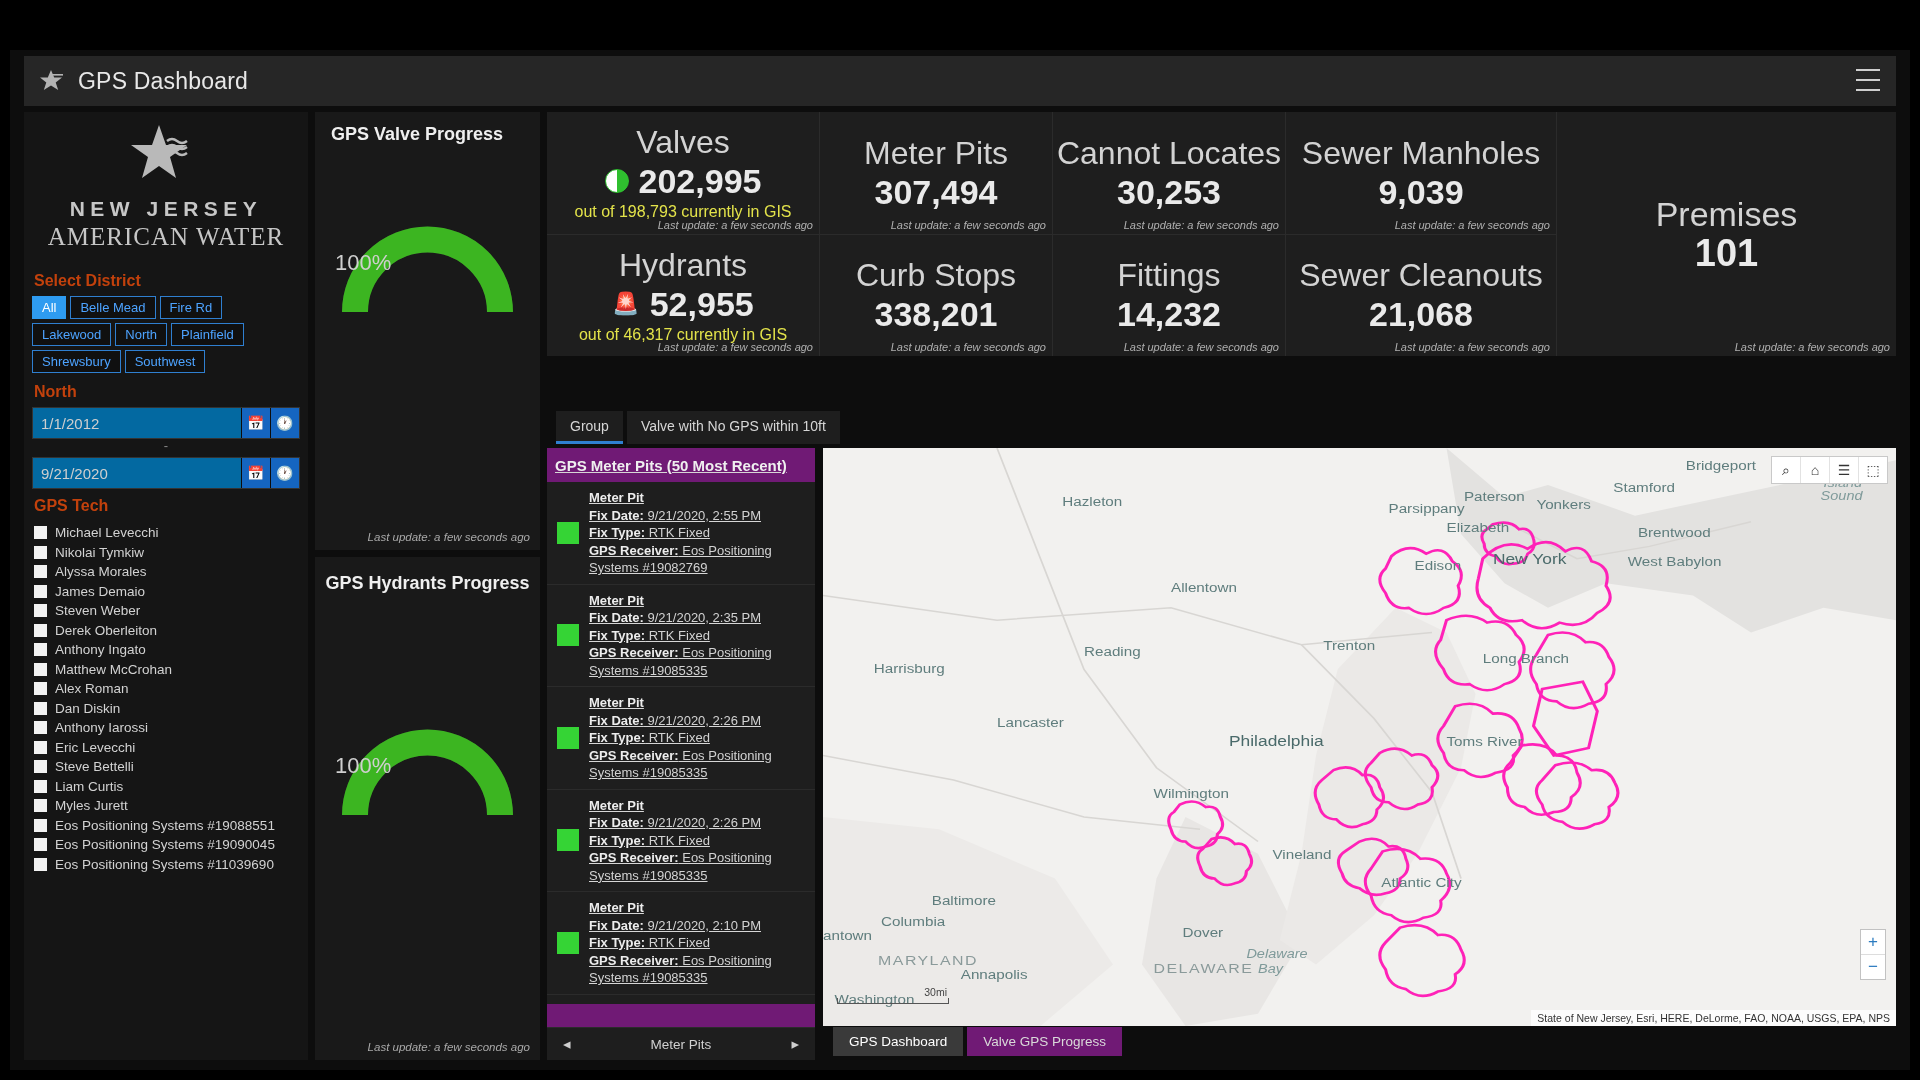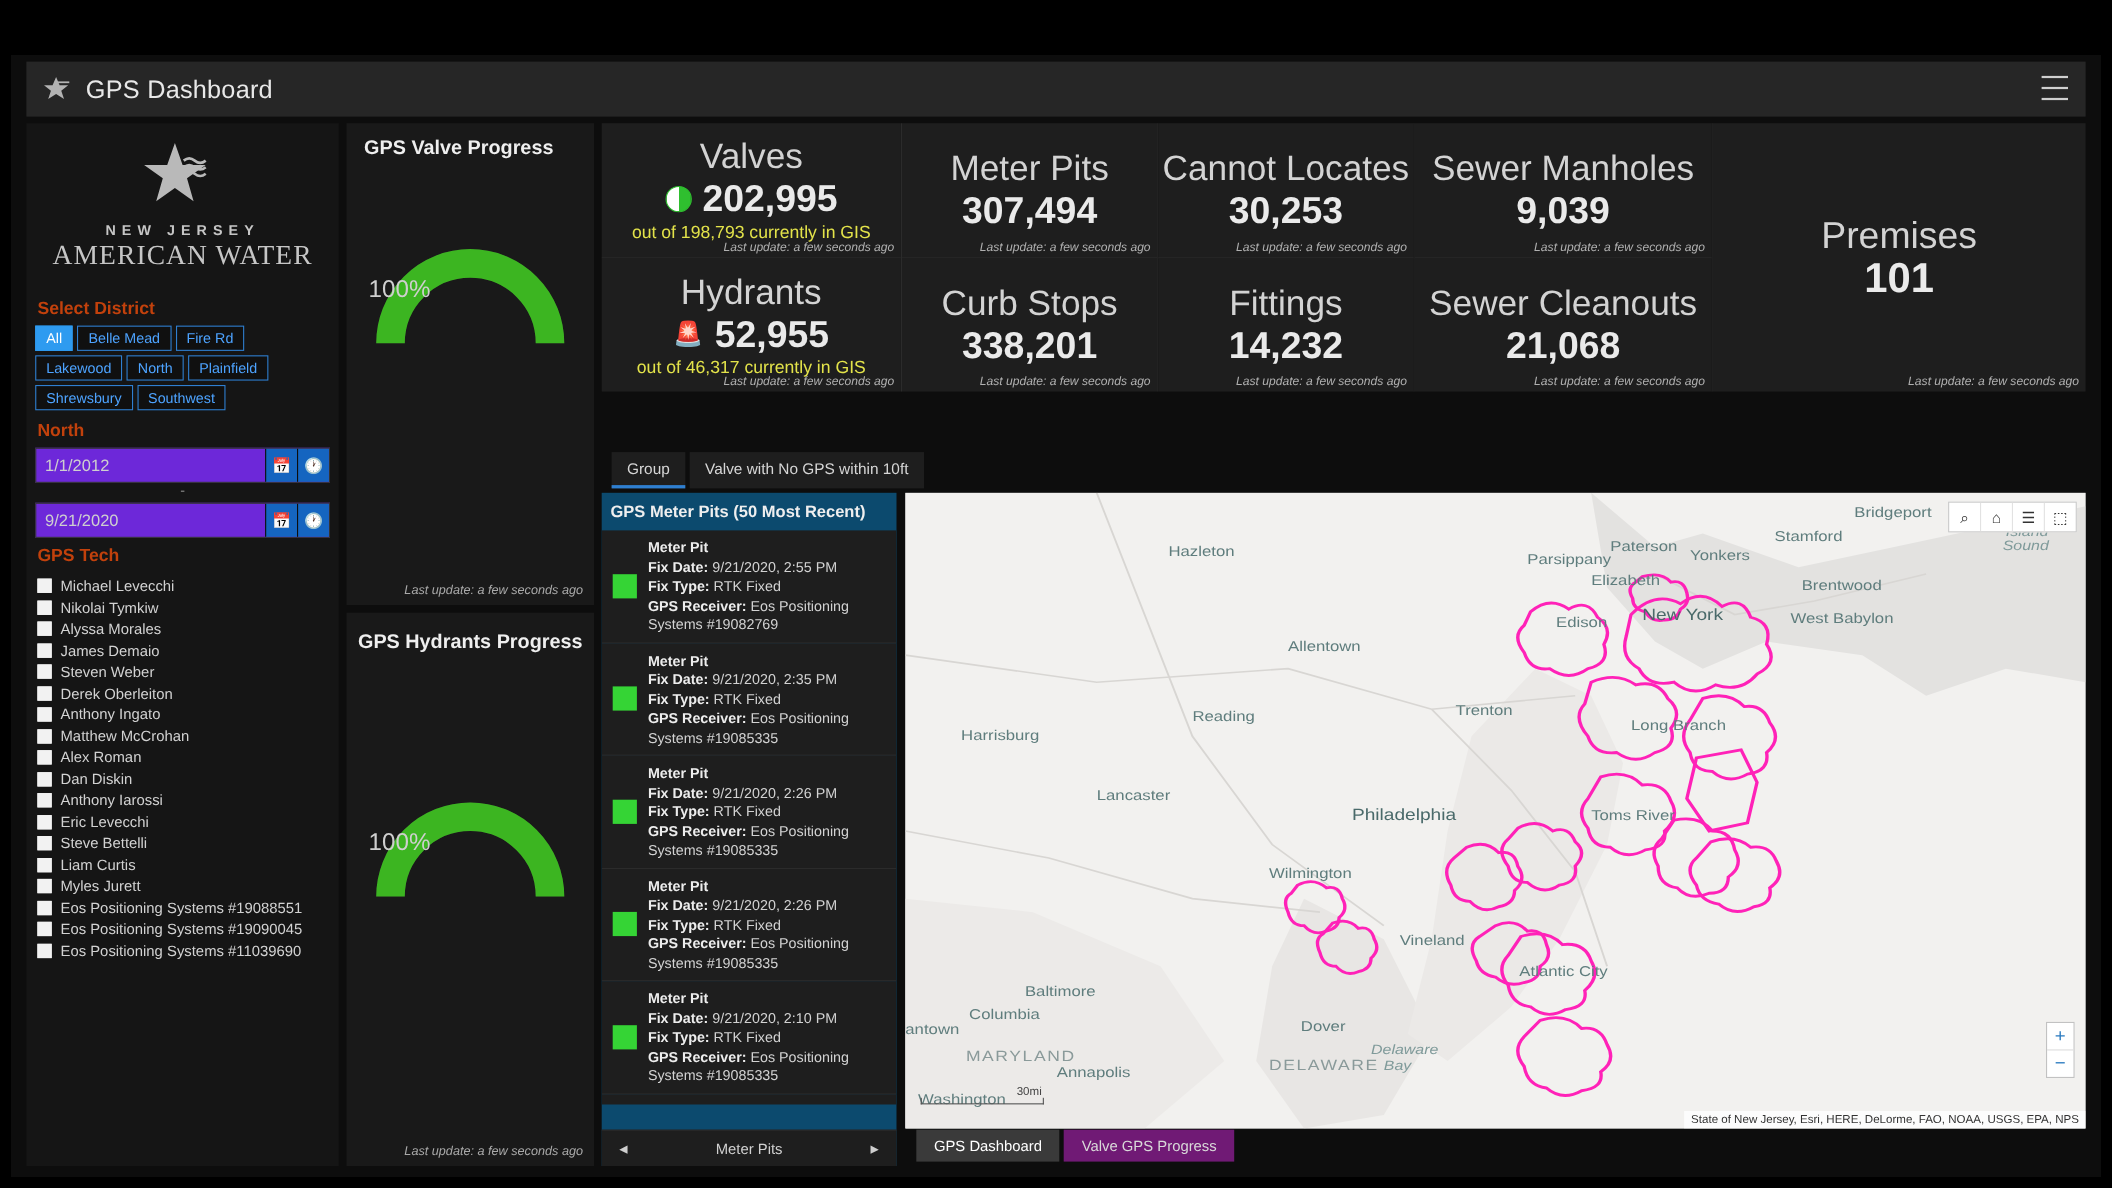--- a/index.html
+++ b/index.html
@@ -10,27 +10,27 @@
   .titlebar{position:absolute;left:14px;top:6px;width:1872px;height:50px;background:#262626;display:flex;align-items:center;}
   .tb-star{width:30px;height:30px;margin-left:12px;color:#b3b3b3;display:flex;align-items:center;justify-content:center;}
   .tb-title{font-size:23px;color:#e8e8e8;margin-left:12px;letter-spacing:.2px;}
   .tb-burger{position:absolute;right:16px;top:13px;width:24px;height:22px;display:flex;flex-direction:column;justify-content:space-between;cursor:pointer;}
   .tb-burger span{display:block;height:2px;background:#cfcfcf;}
 
   
   .leftpanel{position:absolute;left:14px;top:62px;width:284px;height:948px;background:#151515;}
   .logo-box{height:150px;display:flex;flex-direction:column;align-items:center;justify-content:center;}
   .logo-star{position:relative;width:74px;height:70px;margin-bottom:4px;}
-  .logo-nj{font-size:13px;letter-spacing:5.5px;color:#c6c6c6;font-weight:bold;}
+  .logo-nj{font-size:21px;letter-spacing:5.5px;color:#c6c6c6;font-weight:bold;}
   .logo-aw{font-size:25px;letter-spacing:1px;color:#c6c6c6;font-family:"Liberation Serif",serif;margin-top:2px;}
   .sec-title{font-size:16px;font-weight:bold;color:#c2410c;margin:10px 0 6px 10px;}
   .chips{display:flex;flex-wrap:wrap;gap:4px;padding:0 8px;}
   .chip{border:1px solid #2f7fd0;color:#4da3ff;background:#101010;font-size:13px;padding:3px 9px;cursor:pointer;white-space:nowrap;}
   .chip.sel{background:#2e9bf0;color:#fff;border-color:#2e9bf0;}
-  .datefield{position:relative;margin:4px 8px 0 8px;height:30px;background:#6d28d9;border:1px solid #333;display:flex;align-items:center;}
+  .datefield{position:relative;margin:4px 8px 0 8px;height:30px;background:#0369a1;border:1px solid #333;display:flex;align-items:center;}
   .datefield .val{font-size:15px;color:#cfcfcf;padding-left:8px;}
   .dbtns{position:absolute;right:0;top:0;height:30px;display:flex;}
   .dbtn{width:28px;height:30px;background:#1565c0;display:flex;align-items:center;justify-content:center;color:#fff;font-size:14px;cursor:pointer;border-left:1px solid #0d0d0d;}
   .dsep{text-align:center;color:#8a8a8a;font-size:13px;line-height:14px;height:14px;}
   .techlist{padding:2px 0 0 10px;}
   .techrow{display:flex;align-items:center;height:19.5px;}
   .cbx{width:11px;height:11px;background:#f2f2f2;border:1px solid #f2f2f2;margin-right:8px;cursor:pointer;flex:0 0 auto;}
   .techlbl{font-size:13.5px;color:#d2d2d2;white-space:nowrap;}
 
   
@@ -59,21 +59,21 @@
   .hyd{font-size:22px;line-height:22px;}
   .kpi-tall .kpi-label{font-size:34px;}
   .kpi-tall .kpi-val{font-size:38px;}
 
   
   .tabrow{position:absolute;left:546px;top:361px;display:flex;gap:4px;align-items:flex-end;}
   .tab{background:#1e1e1e;color:#d6d6d6;font-size:14px;padding:7px 14px;cursor:pointer;border-bottom:3px solid transparent;}
   .tab.active{border-bottom:3px solid #2f7fd0;}
 
   
-  .listpanel{position:absolute;left:537px;top:398px;width:268px;height:612px;background:#0c4a6e;}
+  .listpanel{position:absolute;left:537px;top:398px;width:268px;height:612px;background:#701a75;text-decoration:underline;}
   .lp-title{font-size:15px;font-weight:bold;color:#efefef;padding:9px 0 8px 8px;}
   .lp-scroll{height:522px;overflow:hidden;position:relative;}
   .lpitem{display:flex;align-items:center;padding:7px 6px 7px 10px;border-bottom:1px solid #2b2b2b;background:#1e1e1e;}
   .lpitem .sw{width:22px;height:22px;background:#35d435;margin-right:10px;flex:0 0 auto;}
   .lptxt{font-size:13px;line-height:17.5px;color:#d2d2d2;}
   .lptxt b{color:#ededed;}
   .lp-upd{position:absolute;right:8px;bottom:2px;font-size:11px;font-style:italic;color:#b0b0b0;}
   .lp-foot{position:absolute;left:0;bottom:0;width:100%;height:32px;background:#1e1e1e;border-top:1px solid #2b2b2b;display:flex;align-items:center;justify-content:center;color:#d0d0d0;font-size:13.5px;}
   .lp-foot .arrow{position:absolute;font-size:15px;color:#cfcfcf;cursor:pointer;}
   .lp-foot .arrow.l{left:16px;}

